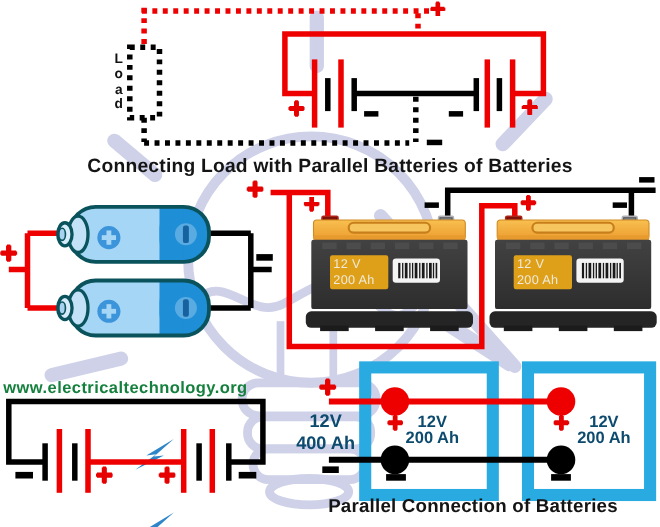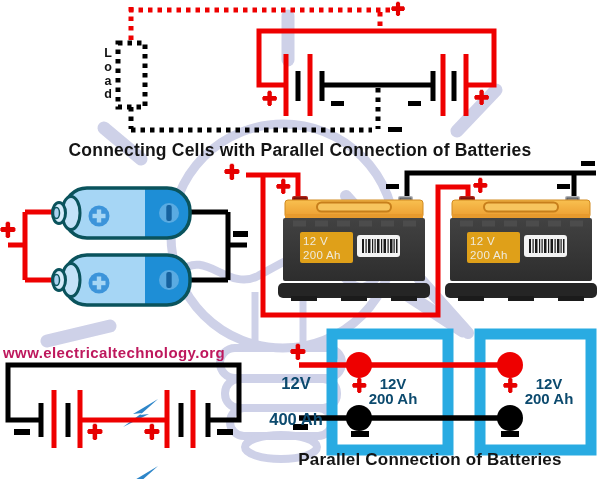--- a/index.html
+++ b/index.html
@@ -5,21 +5,21 @@
   html,body{margin:0;padding:0;background:#fff;}
   #canvas{position:relative;width:600px;height:479px;background:#ffffff;overflow:hidden;
           font-family:"Liberation Sans",sans-serif;}
   #canvas svg{position:absolute;left:0;top:0;}
   .lbl{position:absolute;line-height:1;white-space:nowrap;color:#111;}
   .center{text-align:center;}
   .sym{font-weight:bold;color:#e60000;
        text-shadow:0.8px 0 currentColor,-0.8px 0 currentColor,0 0.8px currentColor,0 -0.8px currentColor;}
   .minus{position:absolute;background:#000;}
   .caption{font-weight:bold;color:#141414;letter-spacing:.2px;}
-  .watermark{font-weight:bold;color:#be185d;letter-spacing:.4px;}
+  .watermark{font-weight:bold;color:#15803d;letter-spacing:.4px;}
   .loadletter{position:absolute;width:16px;text-align:center;font-weight:bold;font-size:12.5px;color:#111;}
   .batlabel{position:absolute;color:#efeadb;font-size:11.5px;font-weight:400;letter-spacing:.3px;}
   .boxtxt{font-weight:bold;color:#0c4a6e;font-size:15px;text-align:center;}
 </style>
 </head>
 <body>
 
 <div id="canvas">
 
   <svg width="600" height="479" viewBox="0 0 600 479">
@@ -189,21 +189,21 @@
   <div class="lbl sym" style="left:391px;top:-3px;font-size:24px;">+</div>
   <div class="lbl sym" style="left:262px;top:85px;font-size:26px;">+</div>
   <div class="lbl sym" style="left:474px;top:84px;font-size:26px;">+</div>
   <div class="minus" style="left:331px;top:101px;width:13px;height:5px;"></div>
   <div class="minus" style="left:408px;top:101px;width:13px;height:5px;"></div>
   <div class="minus" style="left:388px;top:127px;width:14px;height:5px;"></div>
   <div class="loadletter" style="left:100px;top:46px;">L</div>
   <div class="loadletter" style="left:100px;top:60px;">o</div>
   <div class="loadletter" style="left:100px;top:73.5px;">a</div>
   <div class="loadletter" style="left:100px;top:87px;">d</div>
-  <div class="lbl caption center" style="left:0;top:142px;width:600px;font-size:17.5px;">Connecting Cells with Parallel Connection of Batteries</div>
+  <div class="lbl caption center" style="left:0;top:142px;width:600px;font-size:17.5px;">Connecting Load with Parallel Batteries of Batteries</div>
 
   <div class="lbl sym" style="left:0px;top:217px;font-size:27px;">+</div>
   <div class="minus" style="left:233px;top:231px;width:15px;height:5.5px;"></div>
 
   <div class="lbl sym" style="left:224px;top:159px;font-size:27px;">+</div>
   <div class="lbl sym" style="left:276px;top:174px;font-size:25px;">+</div>
   <div class="lbl sym" style="left:473px;top:173px;font-size:25px;">+</div>
   <div class="minus" style="left:386px;top:184px;width:13px;height:5px;"></div>
   <div class="minus" style="left:557px;top:184px;width:13px;height:5px;"></div>
   <div class="minus" style="left:581px;top:161px;width:14px;height:5px;"></div>
@@ -215,21 +215,21 @@
   <div class="lbl watermark" style="left:3px;top:345px;font-size:15px;">www.electricaltechnology.org</div>
 
   <div class="minus" style="left:14px;top:429px;width:16px;height:5.5px;"></div>
   <div class="lbl sym" style="left:87px;top:419px;font-size:27px;">+</div>
   <div class="lbl sym" style="left:144px;top:419px;font-size:27px;">+</div>
   <div class="minus" style="left:217px;top:429px;width:16px;height:5.5px;"></div>
 
   <div class="lbl sym" style="left:290px;top:339px;font-size:27px;">+</div>
   <div class="minus" style="left:293px;top:424px;width:15px;height:5.5px;"></div>
   <div class="lbl boxtxt" style="left:260px;top:375px;width:72px;font-size:16.5px;">12V</div>
-  <div class="lbl boxtxt" style="left:254px;top:395px;width:84px;font-size:16.5px;margin-top:16px;">400 Ah</div>
+  <div class="lbl boxtxt" style="left:254px;top:395px;width:84px;font-size:16.5px;">400 Ah</div>
   <div class="lbl sym" style="left:352px;top:373px;font-size:25px;">+</div>
   <div class="lbl boxtxt" style="left:362px;top:376px;width:62px;">12V</div>
   <div class="lbl boxtxt" style="left:356px;top:391px;width:74px;">200 Ah</div>
   <div class="minus" style="left:351px;top:431px;width:18px;height:6px;"></div>
   <div class="lbl sym" style="left:503px;top:373px;font-size:25px;">+</div>
   <div class="lbl boxtxt" style="left:518px;top:376px;width:62px;">12V</div>
   <div class="lbl boxtxt" style="left:512px;top:391px;width:74px;">200 Ah</div>
   <div class="minus" style="left:501px;top:431px;width:18px;height:6px;"></div>
   <div class="lbl caption center" style="left:260px;top:451px;width:340px;font-size:17px;">Parallel Connection of Batteries</div>
 

